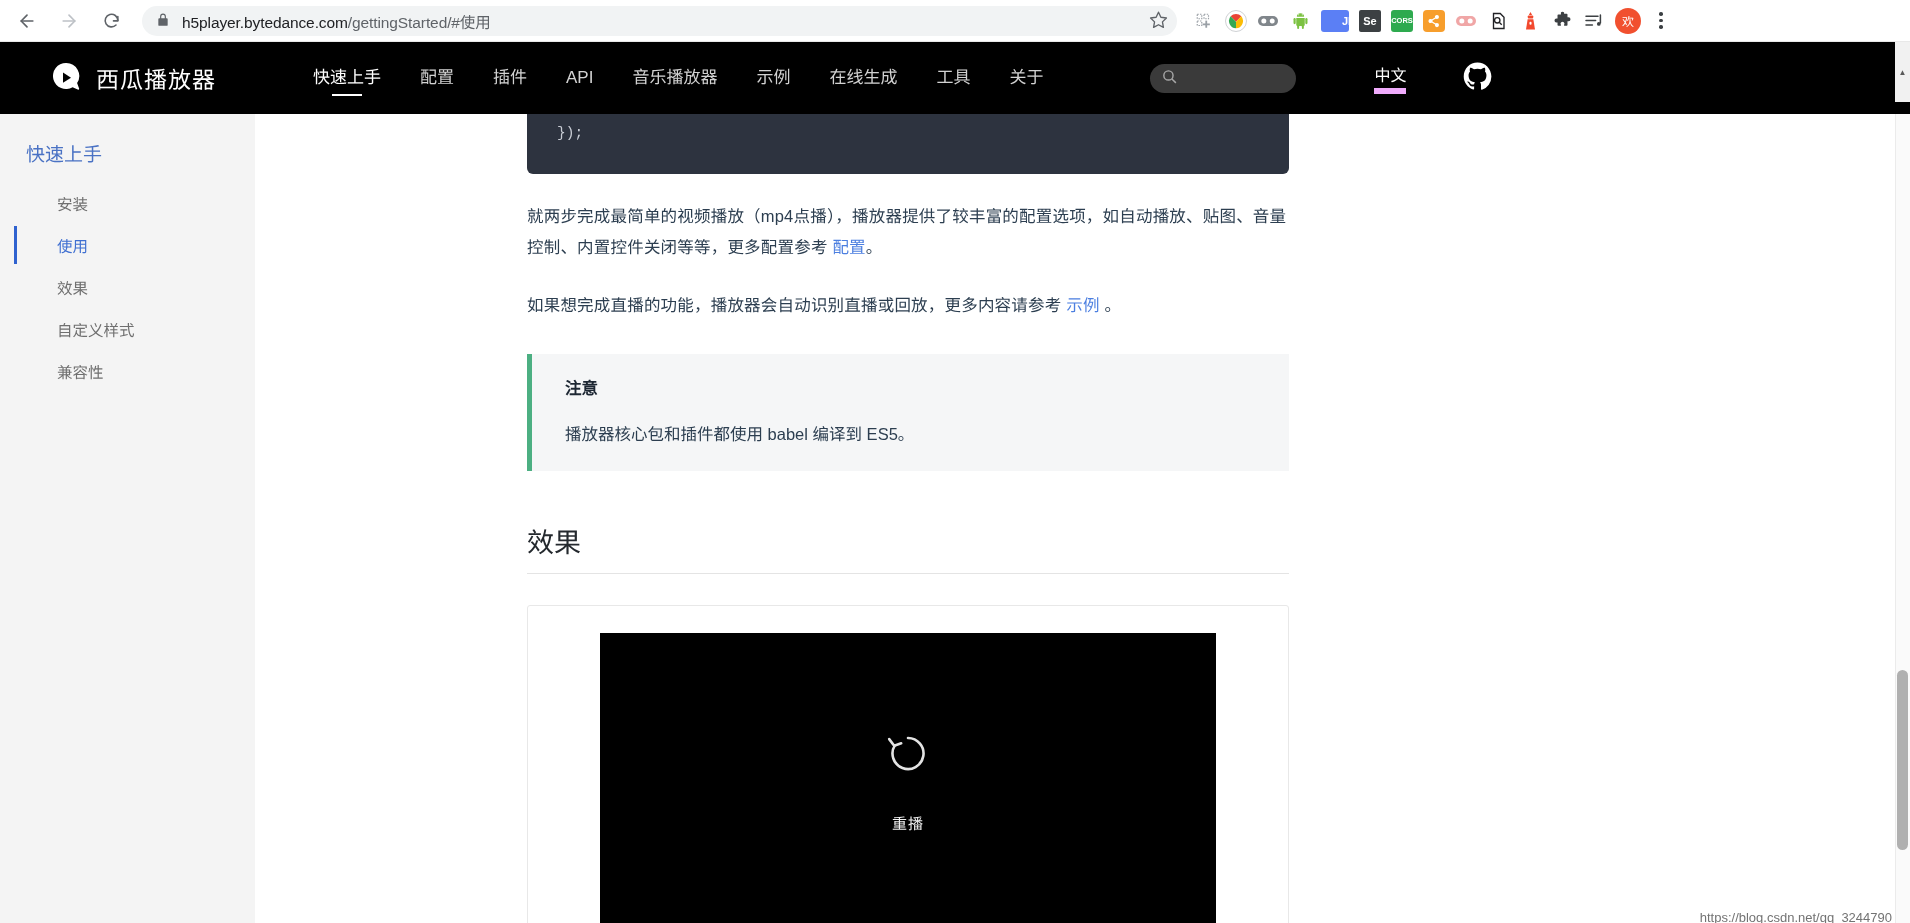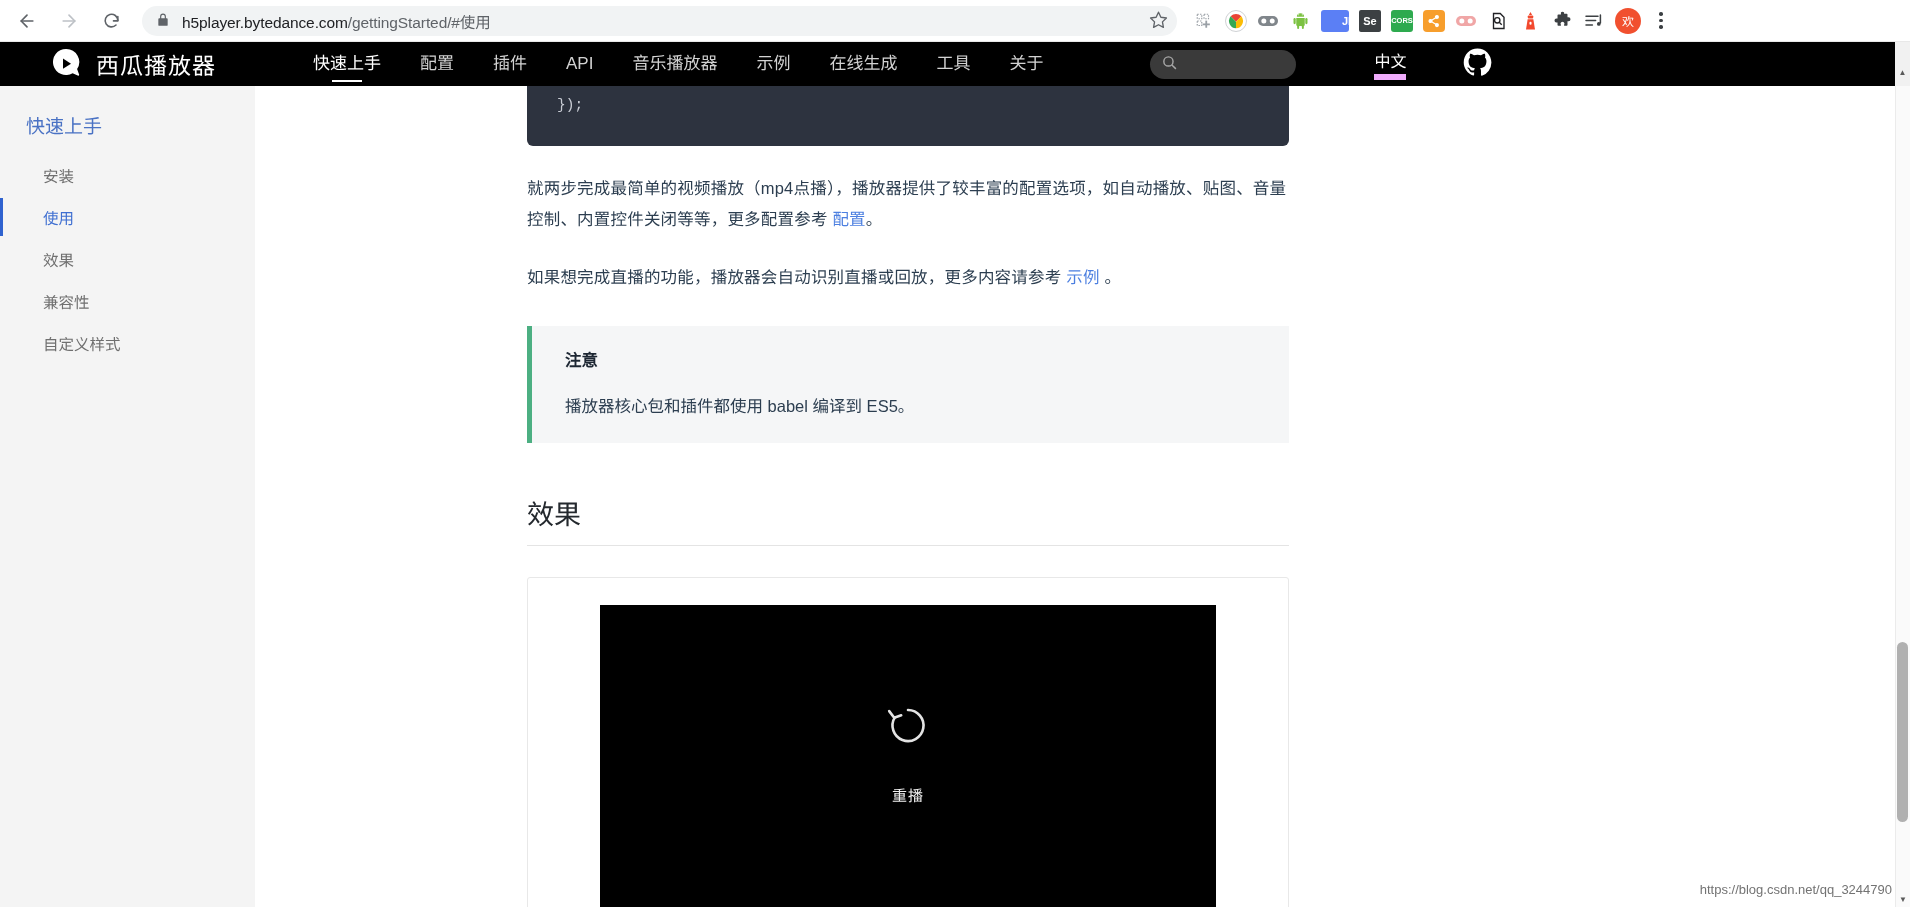--- a/index.html
+++ b/index.html
@@ -89,21 +89,21 @@
     width: 26px; height: 26px; border-radius: 50%;
     background: #f1502f; color: #fff;
     font-size: 12px; display:flex; align-items:center; justify-content:center;
     flex: 0 0 auto;
   }
   .kebab { color: #3c4043; width: 20px; display:flex; flex-direction:column; align-items:center; gap:3px; flex:0 0 auto;}
   .kebab i { width:3.5px; height:3.5px; border-radius:50%; background:#3c4043; display:block; }
 
   
   .site-header {
-    height: 44px;
+    height: 72px;
     background: #000000;
     display: flex;
     align-items: center;
     padding: 0 0 0 50px;
     position: relative;
   }
   .brand { display: flex; align-items: center; gap: 14px; flex: 0 0 auto; }
   .brand-mark { width: 32px; height: 32px; }
   .brand-name {
     color: #ffffff;
@@ -165,21 +165,21 @@
     background: #f4f4f4;
     flex: 0 0 255px;
     padding-top: 25px;
   }
   .side-title {
     color: #4a72c4;
     font-size: 19px;
     padding: 0 0 0 26px;
     margin-bottom: 16px;
   }
-  .side-list { list-style: none; margin: 0; padding: 0; }
+  .side-list { list-style: none; margin: 14px; padding: 0; }
   .side-item {
     font-size: 15.5px;
     color: #6f6f6f;
     padding: 10px 0 10px 43px;
     position: relative;
   }
   .side-item.active { color: #3f6fd1; }
   .side-item.active::before {
     content: "";
     position: absolute;
@@ -497,22 +497,22 @@
 </div>
 
 <div class="page">
 
   <aside class="sidebar">
     <div class="side-title">快速上手</div>
     <ul class="side-list">
       <li class="side-item">安装</li>
       <li class="side-item active">使用</li>
       <li class="side-item">效果</li>
+      <li class="side-item">自定义样式</li>
       <li class="side-item">兼容性</li>
-      <li class="side-item">自定义样式</li>
     </ul>
   </aside>
 
   <main class="content">
     <div class="doc">
 
       <pre class="code-block">});</pre>
 
       <p class="para">
         <span>就两步完成最简单的视频播放（mp4点播），播放器提供了较丰富的配置选项，如自动播放、贴图、音量控制、内置控件关闭等等，更多配置参考 </span><a>配置</a><span>。</span>

